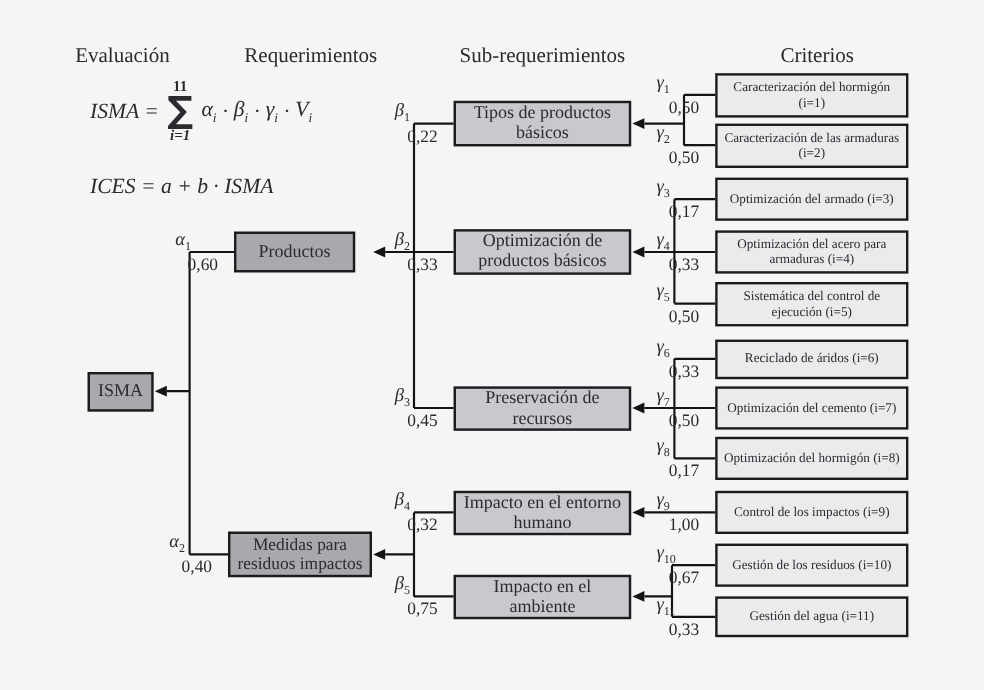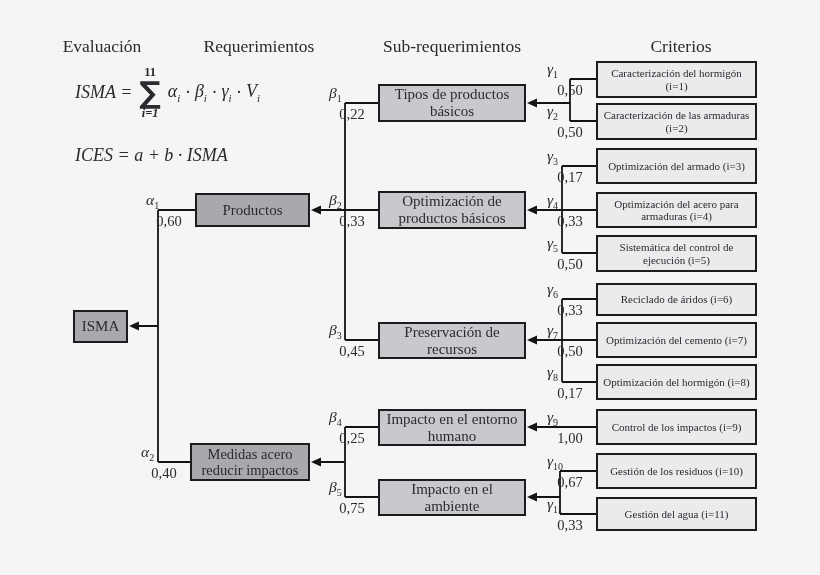--- a/index.html
+++ b/index.html
@@ -81,22 +81,22 @@
       <span>·</span>
       <span class="term"><span>γ</span><sub>i</sub></span>
       <span>·</span>
       <span class="term"><span>V</span><sub>i</sub></span>
     </div>
   </div>
   <div class="formula" style="left:75px;top:145px">ICES = a + b · ISMA</div>
 
   <div class="box lvl1" style="left:73px;top:310px;width:55px;height:33px">ISMA</div>
 
-  <div class="box lvl1" style="left:195px;top:193px;width:115px;height:34px">Productos</div>
-  <div class="box lvl1" style="left:190px;top:443px;width:120px;height:38px;font-size:14.5px">Medidas acero reducir impactos</div>
+  <div class="box lvl1" style="left:195px;top:193px;width:101px;height:34px">Productos</div>
+  <div class="box lvl1" style="left:190px;top:443px;width:120px;height:38px;font-size:14.5px">Medidas para residuos impactos</div>
 
   <div class="box lvl2" style="left:378px;top:84px;width:148px;height:38px">Tipos de productos básicos</div>
   <div class="box lvl2" style="left:378px;top:191px;width:148px;height:38px">Optimización de productos básicos</div>
   <div class="box lvl2" style="left:378px;top:409px;width:148px;height:37px">Impacto en el entorno humano</div>
   <div class="box lvl2" style="left:378px;top:322px;width:148px;height:37px">Preservación de recursos</div>
   <div class="box lvl2" style="left:378px;top:479px;width:148px;height:37px">Impacto en el ambiente</div>
 
   <div class="box lvl3" style="left:596px;top:61px;width:161px;height:37px">Caracterización del hormigón (i=1)</div>
   <div class="box lvl3" style="left:596px;top:103px;width:161px;height:37px">Caracterización de las armaduras (i=2)</div>
   <div class="box lvl3" style="left:596px;top:148px;width:161px;height:36px">Optimización del armado (i=3)</div>
@@ -114,21 +114,21 @@
   <div class="sym" style="left:141px;top:442px"><span>α</span><sub>2</sub></div>
   <div class="wgt" style="left:141px;top:465px">0,40</div>
 
   <div class="sym" style="left:329px;top:83px"><span>β</span><sub>1</sub></div>
   <div class="wgt" style="left:329px;top:106px">0,22</div>
   <div class="sym" style="left:329px;top:190px"><span>β</span><sub>2</sub></div>
   <div class="wgt" style="left:329px;top:213px">0,33</div>
   <div class="sym" style="left:329px;top:320px"><span>β</span><sub>3</sub></div>
   <div class="wgt" style="left:329px;top:343px">0,45</div>
   <div class="sym" style="left:329px;top:407px"><span>β</span><sub>4</sub></div>
-  <div class="wgt" style="left:329px;top:430px">0,25</div>
+  <div class="wgt" style="left:329px;top:430px">0,32</div>
   <div class="sym" style="left:329px;top:477px"><span>β</span><sub>5</sub></div>
   <div class="wgt" style="left:329px;top:500px">0,75</div>
 
   <div class="sym" style="left:547px;top:59px"><span>γ</span><sub>1</sub></div>
   <div class="wgt" style="left:547px;top:82px">0,50</div>
   <div class="sym" style="left:547px;top:101px"><span>γ</span><sub>2</sub></div>
   <div class="wgt" style="left:547px;top:124px">0,50</div>
   <div class="sym" style="left:547px;top:146px"><span>γ</span><sub>3</sub></div>
   <div class="wgt" style="left:547px;top:169px">0,17</div>
   <div class="sym" style="left:547px;top:190px"><span>γ</span><sub>4</sub></div>

